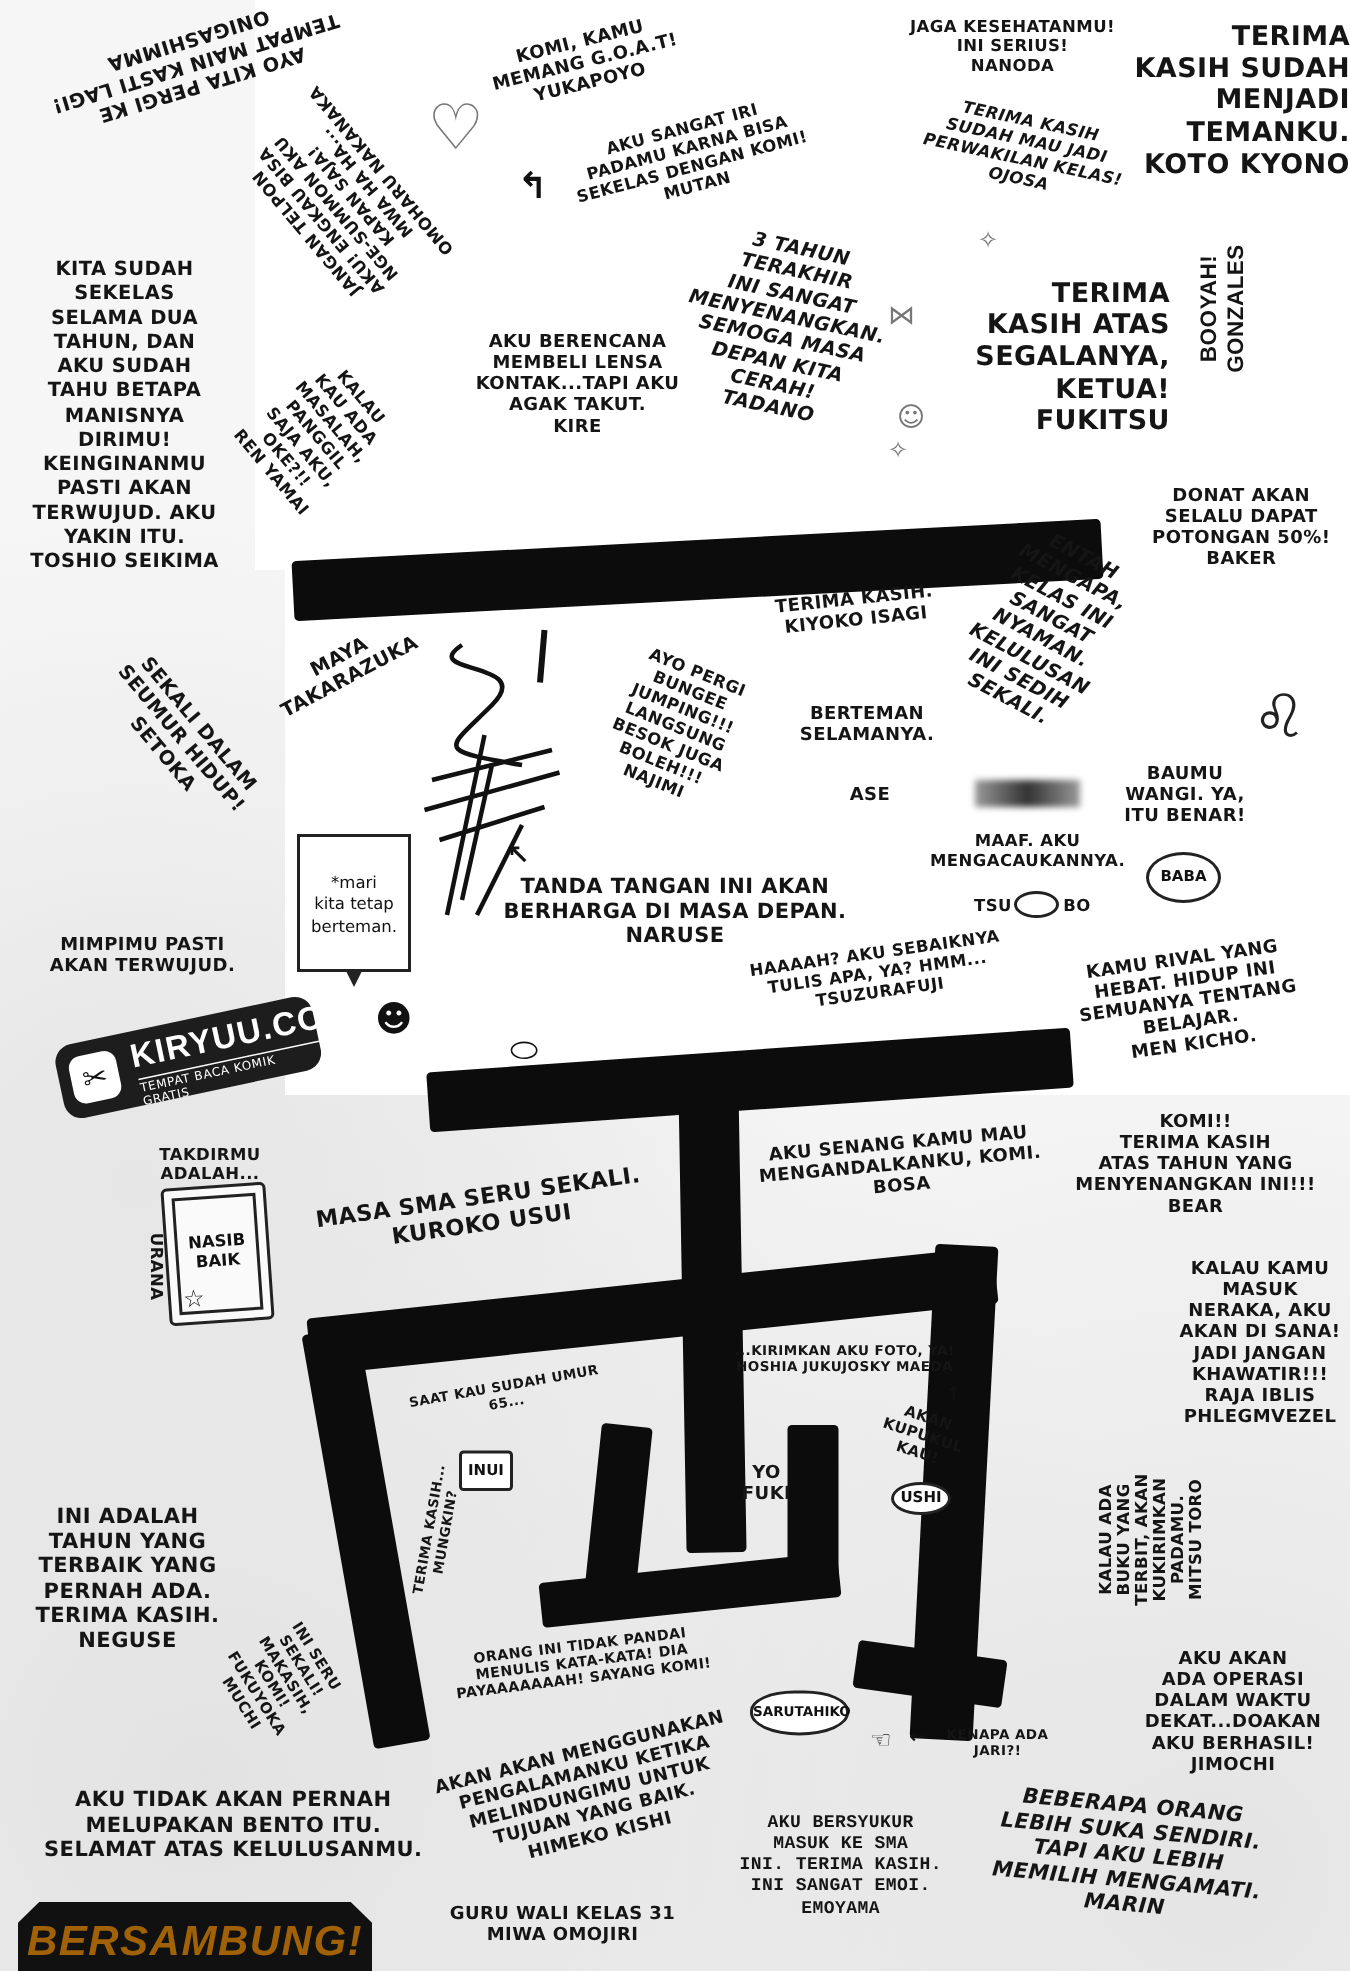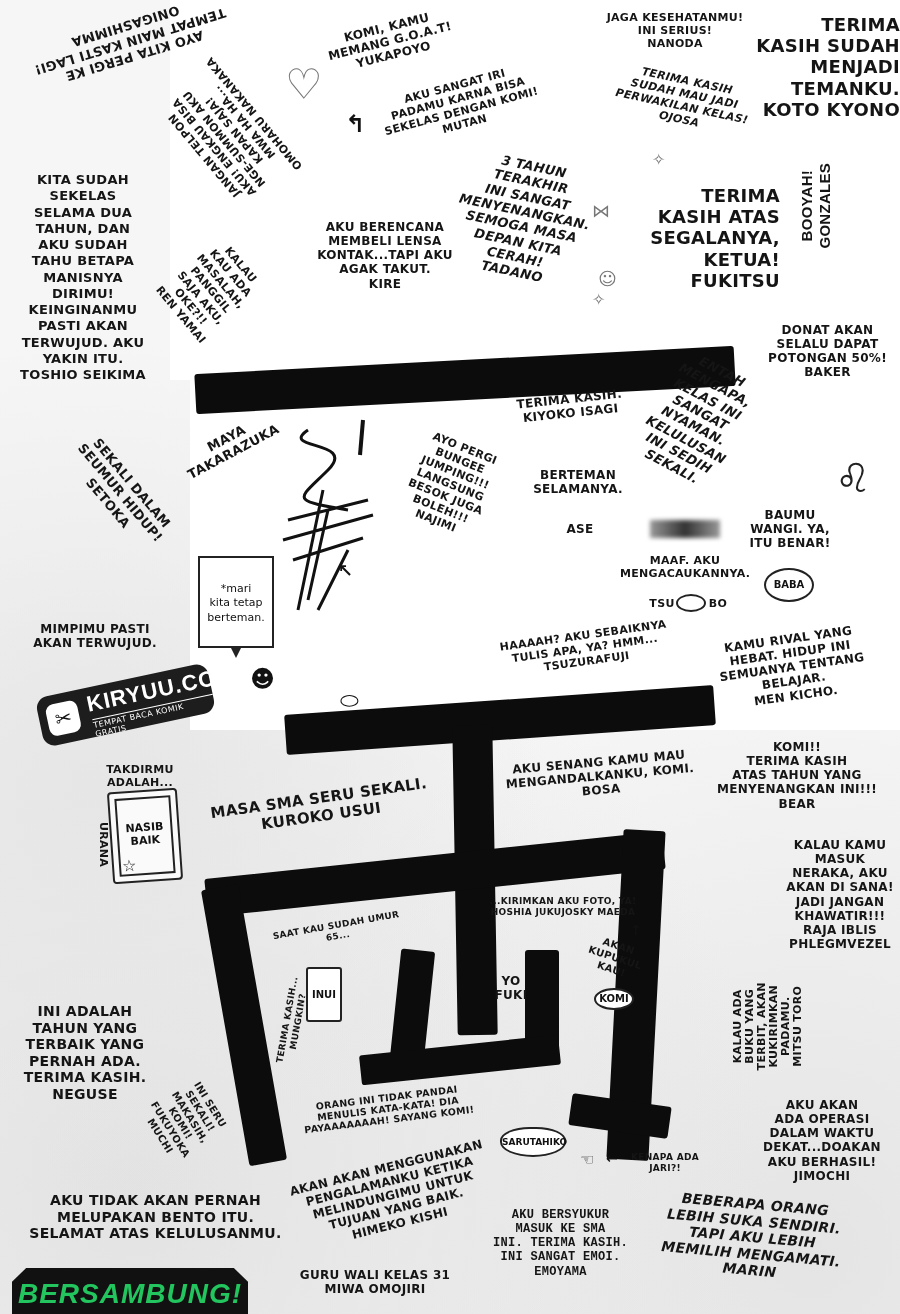--- a/index.html
+++ b/index.html
@@ -76,30 +76,30 @@
     transform: rotate(-4deg);
   }
   .card .inner {
     position: absolute; left: 5px; top: 5px; right: 5px; bottom: 5px; border: 2px solid #222;
     font-size: 11px; font-weight: bold; text-align: center; padding-top: 22px; white-space: pre-line; line-height: 1.2;
   }
   .card .star { position: absolute; left: 8px; bottom: 6px; font-size: 16px; }
 
   .small-box {
     position: absolute; border: 2px solid #222; border-radius: 3px; background: #fff;
-    font-size: 10px; font-weight: bold; padding: 20px 4px;
+    font-size: 10px; font-weight: bold; padding: 6px 4px;
   }
   .oval {
     position: absolute; border: 2px solid #222; border-radius: 50%; background: #fff;
     font-size: 10px; font-weight: bold; text-align: center;
   }
 
   .banner {
     position: absolute; left: 12px; top: 1268px; width: 236px; height: 46px;
-    background: #111; color: #22c55e;
+    background: #111; color: #a16207;
     clip-path: polygon(6% 0, 94% 0, 100% 30%, 100% 100%, 0 100%, 0 30%);
     font-size: 28px; font-weight: bold; font-style: italic; text-align: center; line-height: 52px;
     font-family: "Liberation Sans", sans-serif; letter-spacing: 1px;
   }
 
   .doodle { position: absolute; color: #777; font-weight: normal; }
   .arrow { position: absolute; font-size: 18px; font-weight: bold; color: #111; }
   .scribble { position: absolute; }
   .signature { position: absolute; left: 268px; top: 410px; width: 120px; height: 210px; }
 </style>
@@ -238,20 +238,23 @@
 ITU BENAR!</div>
   <div class="doodle" style="left:835px;top:455px;font-size:40px;color:#222;">♌</div>
   <div class="note s11" style="left:620px;top:555px;width:130px;">MAAF. AKU
 MENGACAUKANNYA.</div>
   <div class="oval" style="left:764px;top:568px;width:50px;height:34px;line-height:30px;">
     <span>BABA</span>
   </div>
   <div class="note s11" style="left:647px;top:598px;width:30px;">TSU</div>
   <div class="oval" style="left:676px;top:594px;width:30px;height:18px;"></div>
   <div class="note s11" style="left:706px;top:598px;width:24px;">BO</div>
+  <div class="note s14" style="left:310px;top:583px;width:280px;">TANDA TANGAN INI AKAN
+BERHARGA DI MASA DEPAN.
+NARUSE</div>
   <div class="note s12" style="left:25px;top:622px;width:140px;">MIMPIMU PASTI
 AKAN TERWUJUD.</div>
   <div class="bubble">*mari
 kita tetap
 berteman.</div>
   <div class="doodle" style="left:250px;top:665px;font-size:24px;color:#111;">☻</div>
   <div class="note s11" style="left:495px;top:630px;width:180px;transform:rotate(-8deg);">HAAAAH? AKU SEBAIKNYA
 TULIS APA, YA? HMM...
 TSUZURAFUJI</div>
   <div class="doodle" style="left:340px;top:688px;font-size:22px;color:#111;">⬭</div>
@@ -296,21 +299,21 @@
   <div class="note s11" style="left:262px;top:920px;width:150px;font-size:9px;transform:rotate(-10deg);">SAAT KAU SUDAH UMUR 65...</div>
   <div class="note s11" style="left:478px;top:896px;width:170px;font-size:9px;">...KIRIMKAN AKU FOTO, YA!
 HOSHIA JUKUJOSKY MAEDA</div>
   <div class="arrow" style="left:630px;top:922px;font-size:14px;">↑</div>
   <div class="note s11" style="left:585px;top:940px;width:60px;font-size:10px;transform:rotate(18deg);">AKAN
 KUPUKUL
 KAU!</div>
   <div class="small-box" style="left:306px;top:967px;">INUI</div>
   <div class="note s12" style="left:486px;top:974px;width:50px;">YO
 FUKI</div>
-  <div class="oval" style="left:594px;top:988px;width:40px;height:22px;line-height:18px;">KOMI</div>
+  <div class="oval" style="left:594px;top:988px;width:40px;height:22px;line-height:18px;">USHI</div>
   <div class="note s11" style="left:245px;top:1010px;width:95px;font-size:9px;transform:rotate(-80deg);">TERIMA KASIH...
 MUNGKIN?</div>
   <div class="note s11" style="left:698px;top:990px;width:140px;transform:rotate(-90deg);line-height:1.1;">KALAU ADA
 BUKU YANG
 TERBIT, AKAN
 KUKIRIMKAN
 PADAMU.
 MITSU TORO</div>
   <div class="note s14" style="left:10px;top:1003px;width:150px;">INI ADALAH
 TAHUN YANG

